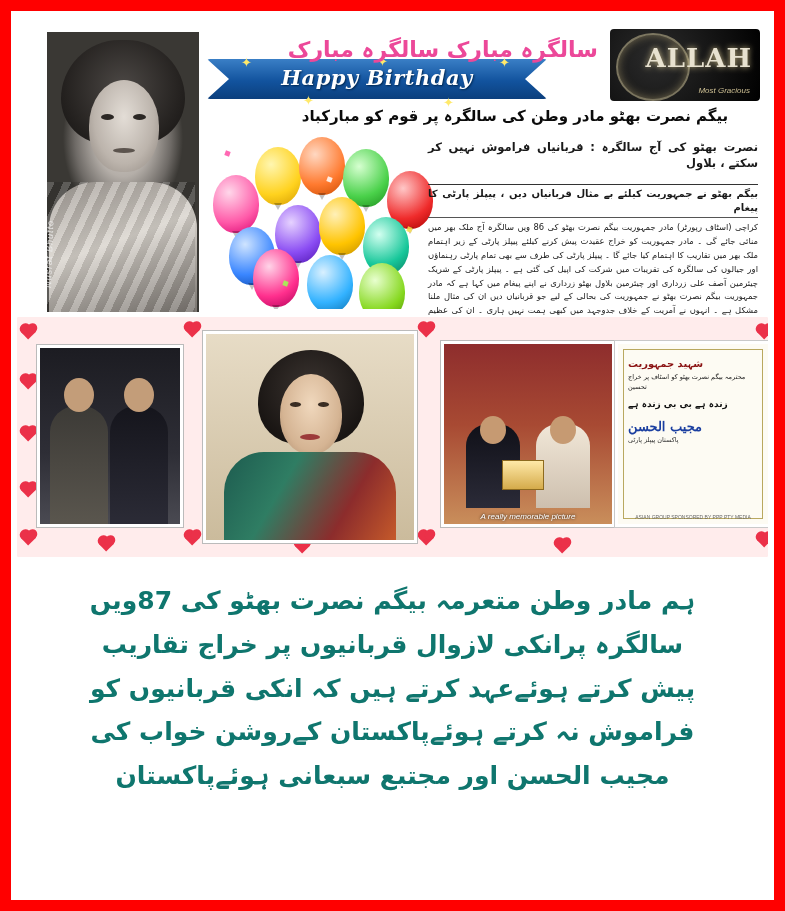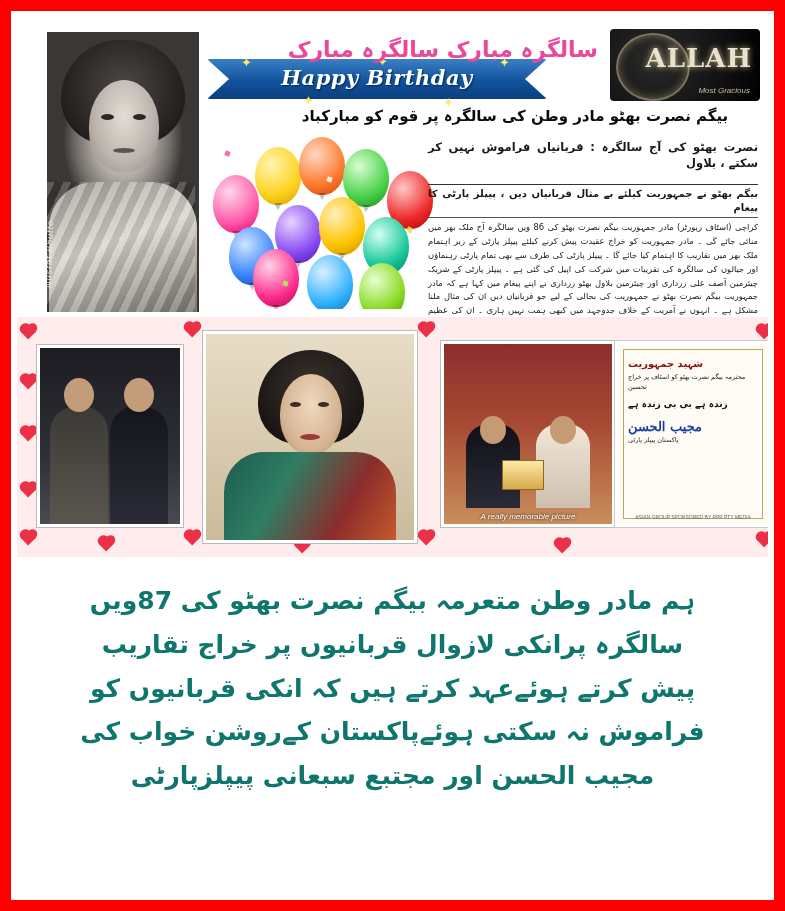--- a/index.html
+++ b/index.html
@@ -603,17 +603,17 @@
         <div class="cert-sub">پاکستان پیپلز پارٹی</div>
       </div>
       <div class="cert-foot">ASIAN GROUP SPONSORED BY PPP PTY MEDIA</div>
     </div>
   </div>
 
   <div class="bottom-text">
     <span class="ln">ہم مادر وطن متعرمہ بیگم نصرت بھٹو کی 87ویں</span>
     <span class="ln">سالگرہ پرانکی لازوال قربانیوں پر خراج تقاریب</span>
     <span class="ln">پیش کرتے ہوئےعہد کرتے ہیں کہ انکی قربانیوں کو</span>
-    <span class="ln">فراموش نہ سکتی ہوئےپاکستان کےروشن خواب کی</span>
-    <span class="ln">مجیب الحسن اور مجتبع سبعانی پیپلزپارٹی</span>
+    <span class="ln">فراموش نہ کرتے ہوئےپاکستان کےروشن خواب کی</span>
+    <span class="ln">مجیب الحسن اور مجتبع سبعانی ہوئےپاکستان</span>
   </div>
 
 </div>
 
 </body></html>

